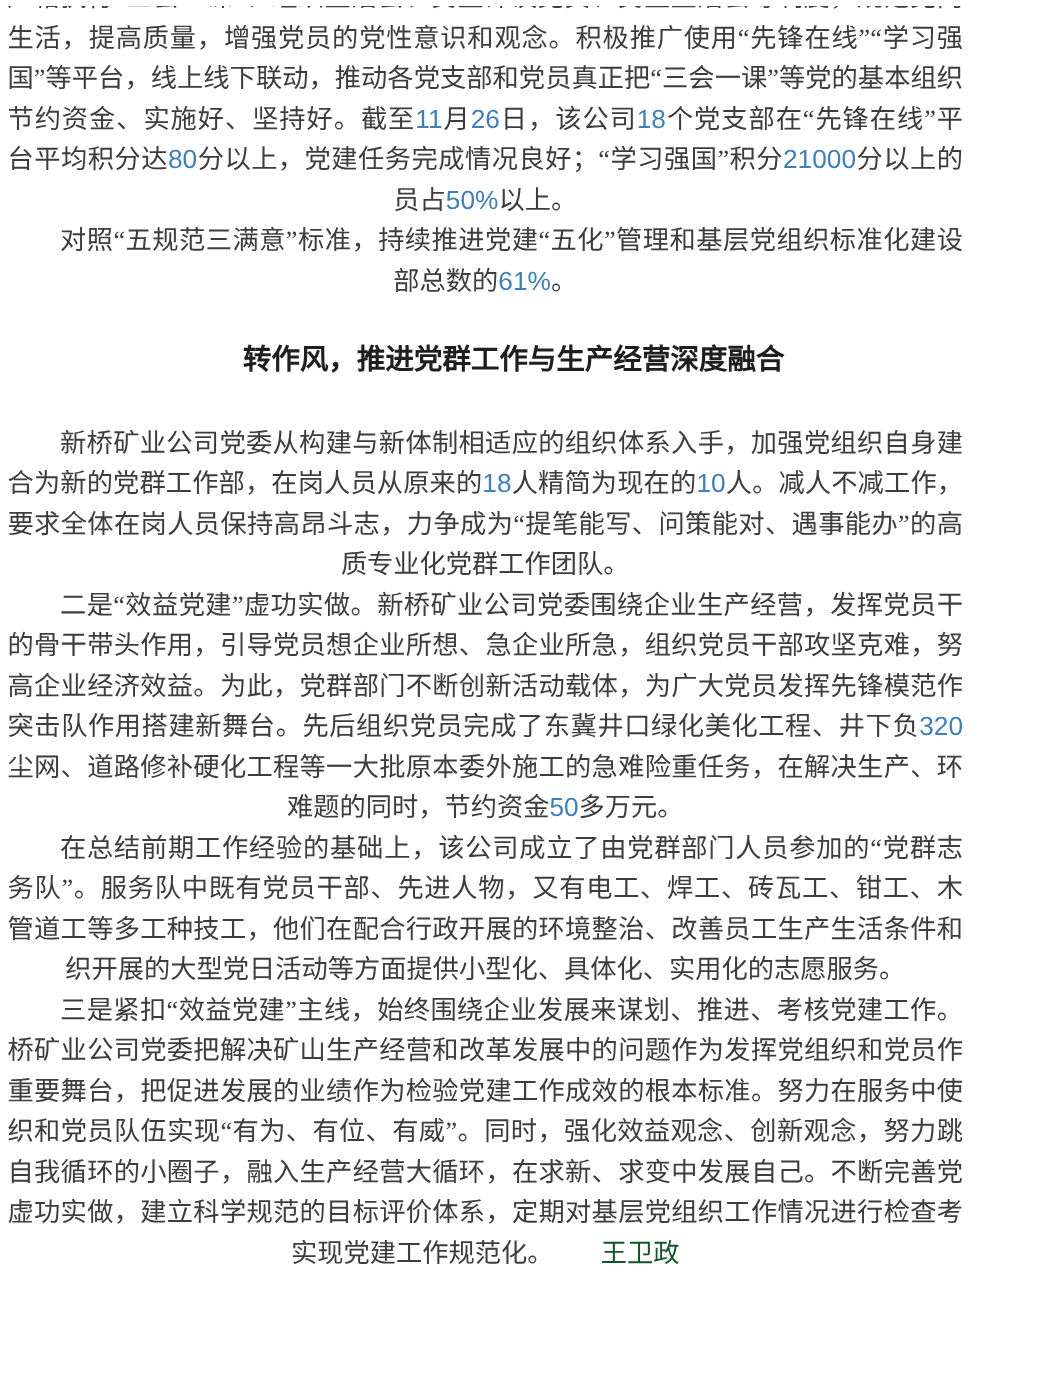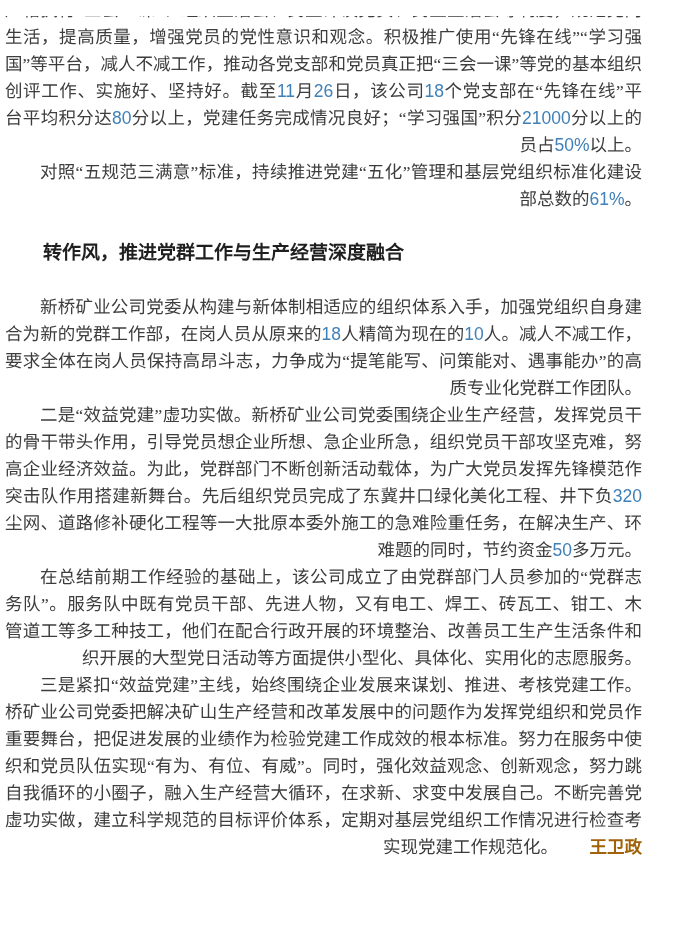--- a/index.html
+++ b/index.html
@@ -8,30 +8,30 @@
     background: #ffffff;
   }
   body {
     width: 695px;
     height: 925px;
     overflow: hidden;
   }
   .page {
     box-sizing: border-box;
     width: 647px;
-    padding: 16px 5px;
+    padding: 4px 5px;
     font-family: "Liberation Serif", "DejaVu Serif", serif;
     font-size: 17.5px;
     line-height: 27px;
     color: #3d3d3d;
   }
   .line {
     height: 27px;
     overflow: hidden;
-    text-align: right;
+    text-align: center;
   }
   .line.j {
     text-align: justify;
     text-align-last: justify;
   }
   .line.ind {
     text-indent: 2em;
   }
   .clip {
     height: 8px;
@@ -39,46 +39,46 @@
   }
   .clip .line {
     margin-top: -19px;
   }
   .num {
     font-family: "Liberation Sans", "DejaVu Sans", sans-serif;
     color: #4080b8;
   }
   .author {
     font-family: "Liberation Sans", "DejaVu Sans", sans-serif;
-    font-weight: bold;
-    color: #a16207;
+    font-weight: normal;
+    color: #14532d;
     margin-left: 1.8em;
   }
   h2.heading {
     font-family: "Liberation Sans", "DejaVu Sans", sans-serif;
     font-size: 19px;
     font-weight: bold;
     color: #1f1f1f;
     line-height: 27px;
     margin: 26px 0 28px 0;
     text-indent: 2em;
-    text-align: left;
+    text-align: center;
   }
 </style>
 </head>
 <body>
 
 <div class="page">
   <div class="clip">
       <div class="line j"><span>严格执行“三会一课”、组织生活会、民主评议党员、民主生活会等制度，规范党内</span></div>
     </div>
   <div>
       <div class="line j"><span>生活，提高质量，增强党员的党性意识和观念。积极推广使用“先锋在线”“学习强</span></div>
-      <div class="line j"><span>国”等平台，减人不减工作，推动各党支部和党员真正把“三会一课”等党的基本组织</span></div>
-      <div class="line j"><span>创评工作、实施好、坚持好。截至</span><span class="num">11</span><span>月</span><span class="num">26</span><span>日，该公司</span><span class="num">18</span><span>个党支部在“先锋在线”平</span></div>
+      <div class="line j"><span>国”等平台，线上线下联动，推动各党支部和党员真正把“三会一课”等党的基本组织</span></div>
+      <div class="line j"><span>节约资金、实施好、坚持好。截至</span><span class="num">11</span><span>月</span><span class="num">26</span><span>日，该公司</span><span class="num">18</span><span>个党支部在“先锋在线”平</span></div>
       <div class="line j"><span>台平均积分达</span><span class="num">80</span><span>分以上，党建任务完成情况良好；“学习强国”积分</span><span class="num">21000</span><span>分以上的党</span></div>
       <div class="line"><span>员占</span><span class="num">50%</span><span>以上。</span></div>
       <div class="line j ind"><span>对照“五规范三满意”标准，持续推进党建“五化”管理和基层党组织标准化建设</span></div>
       <div class="line"><span>部总数的</span><span class="num">61%</span><span>。</span></div>
     </div>
   <h2 class="heading">转作风，推进党群工作与生产经营深度融合</h2>
   <div>
       <div class="line j ind"><span>新桥矿业公司党委从构建与新体制相适应的组织体系入手，加强党组织自身建设。</span></div>
       <div class="line j"><span>合为新的党群工作部，在岗人员从原来的</span><span class="num">18</span><span>人精简为现在的</span><span class="num">10</span><span>人。减人不减工作，公司</span></div>
       <div class="line j"><span>要求全体在岗人员保持高昂斗志，力争成为“提笔能写、问策能对、遇事能办”的高素</span></div>

